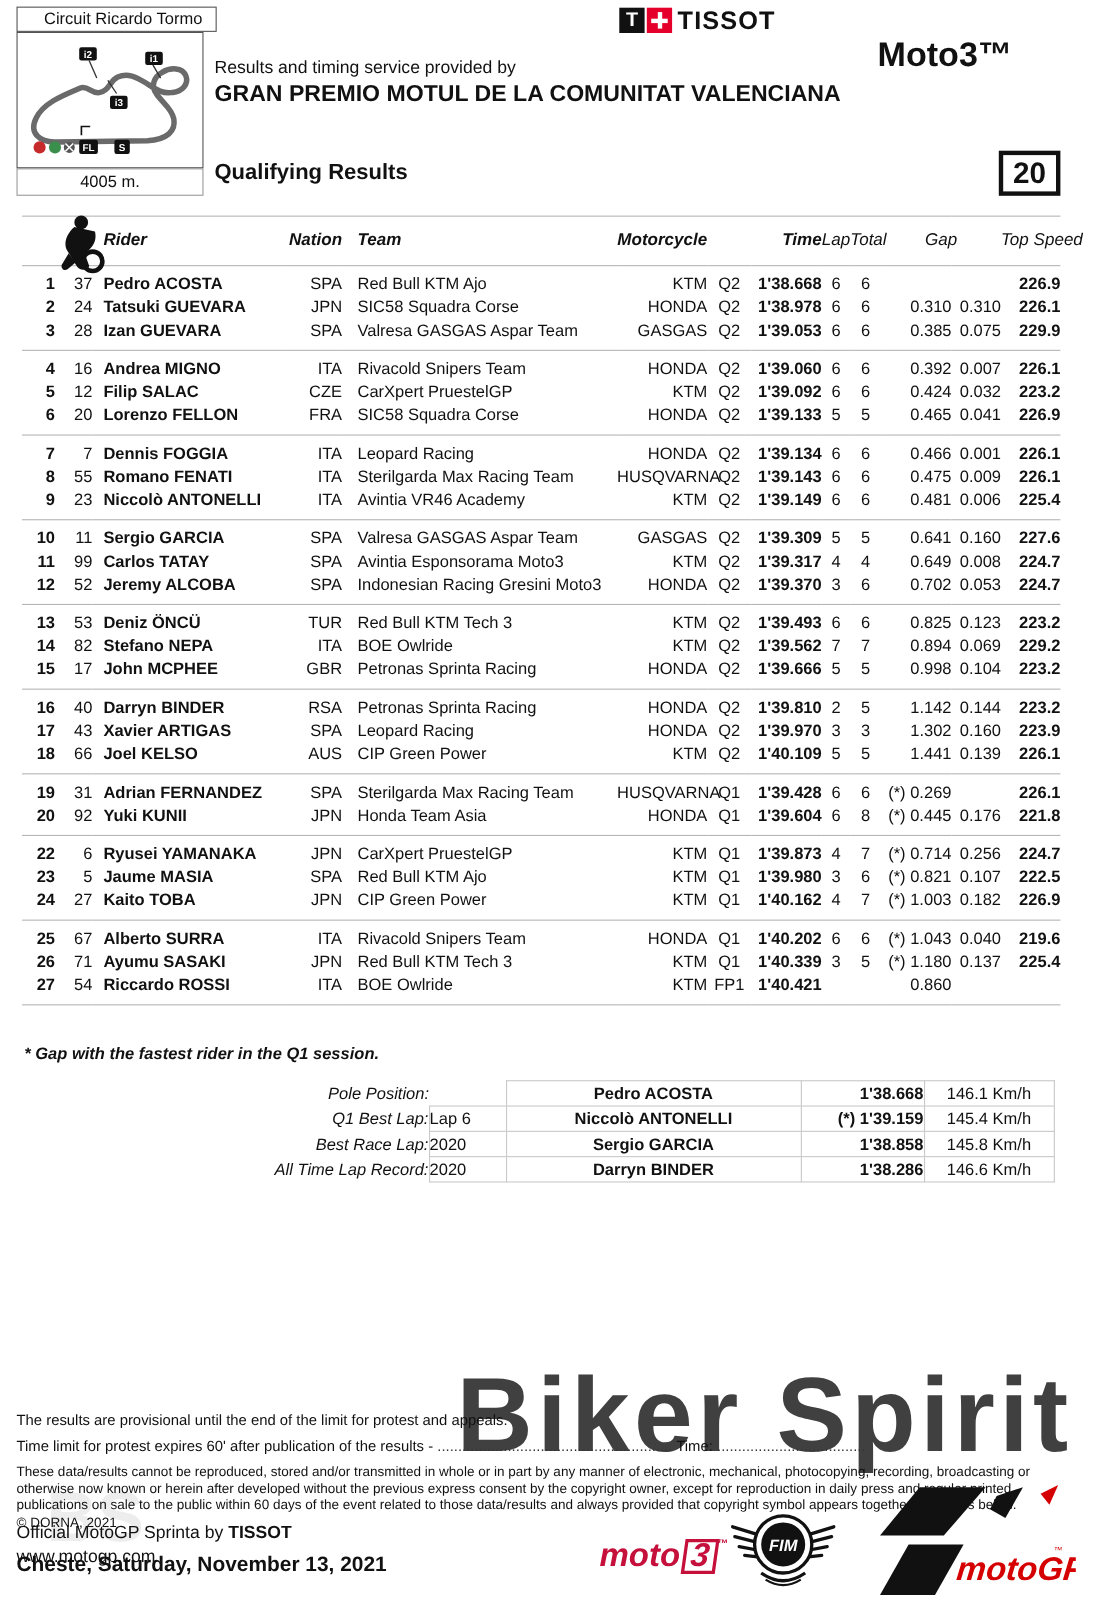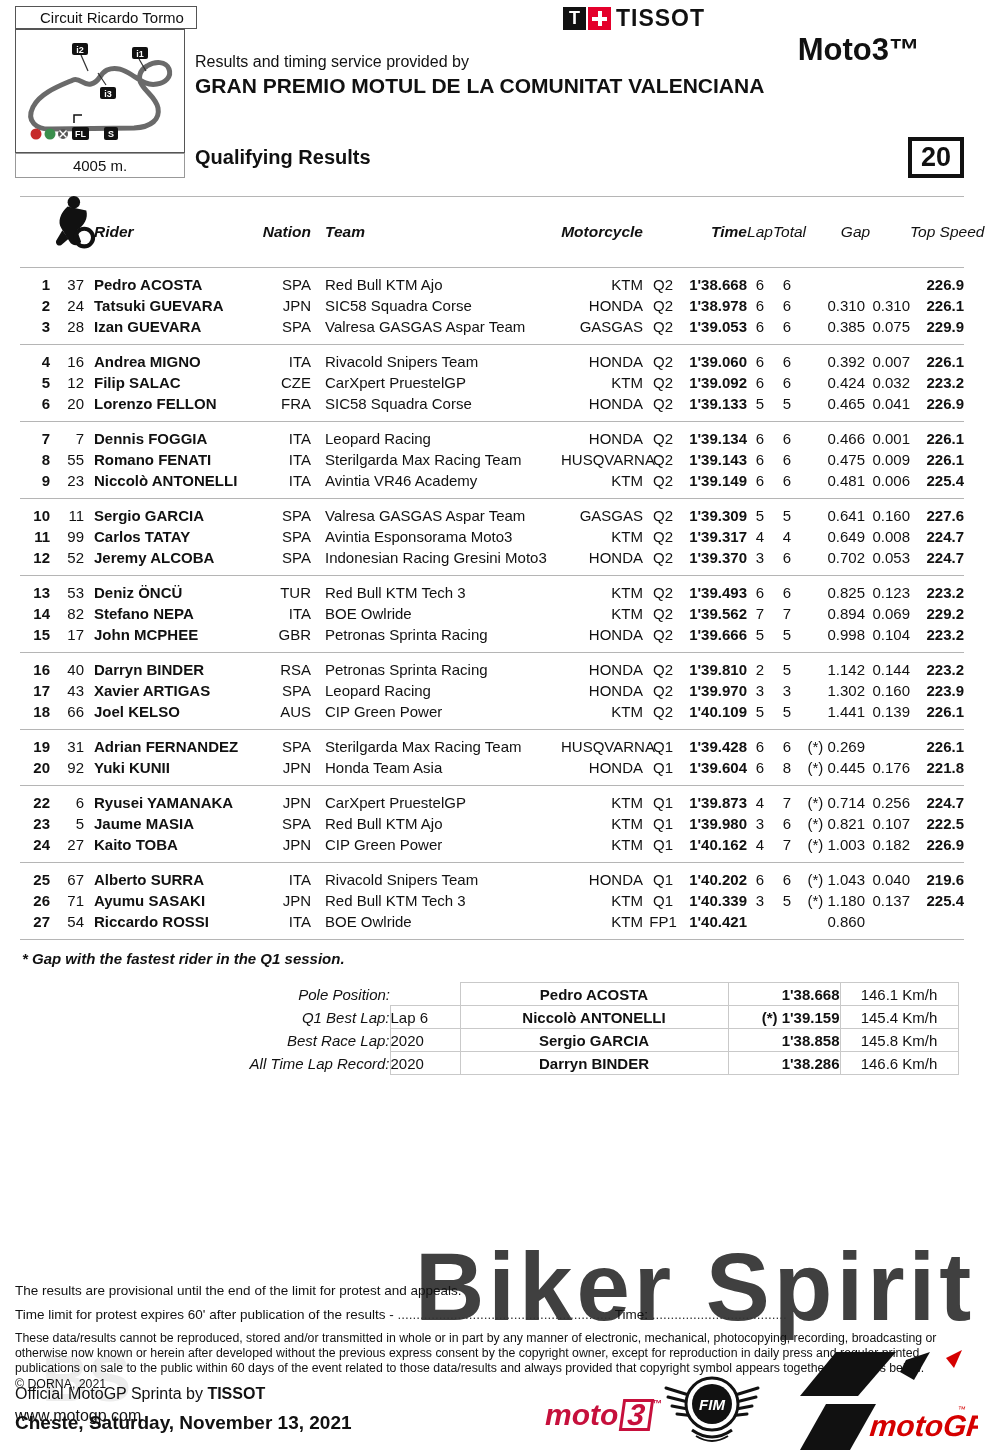--- a/index.html
+++ b/index.html
@@ -29,21 +29,21 @@
   .page-num{position:absolute;left:908px;top:137px;border:4px solid #111;padding:1px 9px;
             font-size:27px;font-weight:bold;}
   
   .results-wrap{position:absolute;left:20px;top:196px;width:944px;z-index:1;}
   .rider-icon{position:absolute;left:32px;top:-2px;width:52px;height:56px;z-index:2;}
   table.results{border-collapse:collapse;width:944px;table-layout:fixed;
                 border-top:1px solid #b5b5b5;border-bottom:1px solid #b5b5b5;}
   table.results thead{border-bottom:1px solid #b5b5b5;}
   table.results tbody{border-top:1px solid #b5b5b5;}
   table.results tbody:first-of-type{border-top:none;}
-  table.results th{font-size:15.5px;padding:26px 0;vertical-align:middle;white-space:nowrap;}
+  table.results th{font-size:15.5px;padding:13px 0;vertical-align:middle;white-space:nowrap;}
   th.h-bold{font-style:italic;font-weight:bold;}
   th.h-lite{font-style:italic;font-weight:normal;}
   table.results td{font-size:15px;line-height:18px;padding:1.5px 0;white-space:nowrap;overflow:visible;}
   table.results tbody tr:first-child td{padding-top:8px;}
   table.results tbody tr:last-child td{padding-bottom:8px;}
   .c-pos{text-align:right;font-weight:bold;}
   .c-num{text-align:right;}
   .c-rider{text-align:left;padding-left:10px !important;font-weight:bold;}
   .c-nation{text-align:right;}
   .c-team{text-align:left;padding-left:14px !important;}

